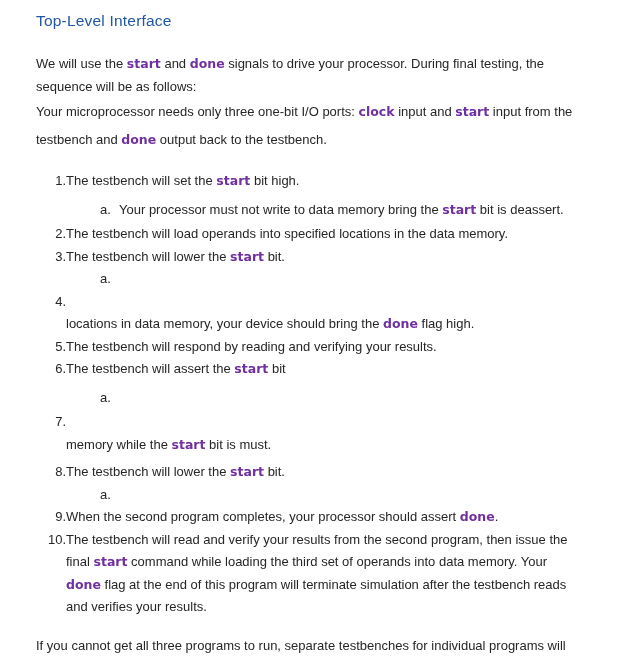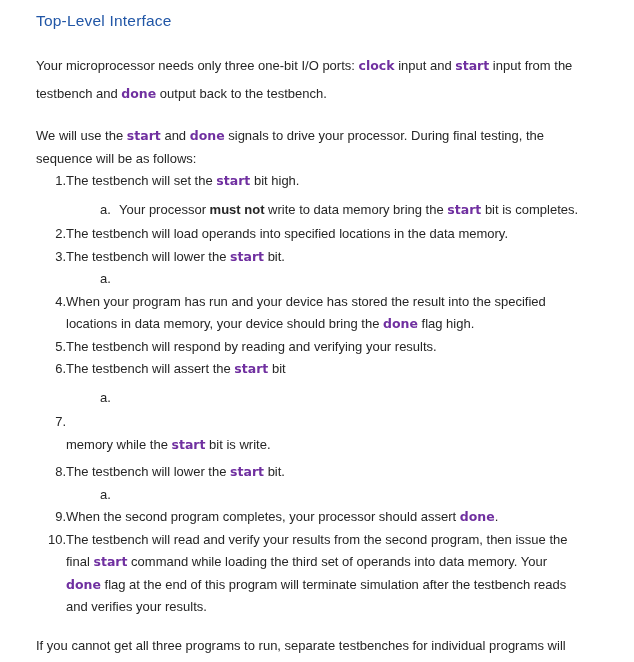--- a/index.html
+++ b/index.html
@@ -55,68 +55,68 @@
   .sub-text {
     margin-left: 6px;
     flex: 1;
   }
   .kw {
     font-family: "DejaVu Sans", sans-serif;
     font-weight: bold;
     font-size: 12.5px;
     color: var(--kw, #7030a0);
   }
-  .b { font-weight: bold; }
+  .b { font-weight: normal; }
 </style>
 </head>
 <body>
 
 <div class="page">
   <h1 class="heading">Top-Level Interface</h1>
   <div id="doc-body">
+      <p class="para para-normal"><span>We will use the </span><span class="kw">start</span><span> and </span><span class="kw">done</span><span> signals to drive your processor. During final testing, the</span><br><span>sequence will be as follows:</span></p>
       <p class="para para-roomy"><span>Your microprocessor needs only three one-bit I/O ports: </span><span class="kw">clock</span><span> input and </span><span class="kw">start</span><span> input from the</span><br><span>testbench and </span><span class="kw">done</span><span> output back to the testbench.</span></p>
-      <p class="para para-normal"><span>We will use the </span><span class="kw">start</span><span> and </span><span class="kw">done</span><span> signals to drive your processor. During final testing, the</span><br><span>sequence will be as follows:</span></p>
       <div class="olist">
         <div class="li">
           <span class="li-num">1.</span>
           <div class="li-text"><span>The testbench will set the </span><span class="kw">start</span><span> bit high.</span></div>
         </div>
         <div class="sub spaced">
           <span class="sub-num">a.</span>
-          <div class="sub-text"><span>Your processor </span><span class="b">must not</span><span> write to data memory bring the </span><span class="kw">start</span><span> bit is completes.</span></div>
+          <div class="sub-text"><span>Your processor </span><span class="b">must not</span><span> write to data memory bring the </span><span class="kw">start</span><span> bit is deassert.</span></div>
         </div>
         <div class="li">
           <span class="li-num">2.</span>
           <div class="li-text"><span>The testbench will load operands into specified locations in the data memory.</span></div>
         </div>
         <div class="li">
           <span class="li-num">3.</span>
           <div class="li-text"><span>The testbench will lower the </span><span class="kw">start</span><span> bit.</span></div>
         </div>
         <div class="sub">
           <span class="sub-num">a.</span>
         </div>
         <div class="li">
           <span class="li-num">4.</span>
-          <div class="li-text"><span>When your program has run and your device has stored the result into the specified</span><br><span>locations in data memory, your device should bring the </span><span class="kw">done</span><span> flag high.</span></div>
+          <div class="li-text"><br><span>locations in data memory, your device should bring the </span><span class="kw">done</span><span> flag high.</span></div>
         </div>
         <div class="li">
           <span class="li-num">5.</span>
           <div class="li-text"><span>The testbench will respond by reading and verifying your results.</span></div>
         </div>
         <div class="li">
           <span class="li-num">6.</span>
           <div class="li-text"><span>The testbench will assert the </span><span class="kw">start</span><span> bit</span></div>
         </div>
         <div class="sub spaced">
           <span class="sub-num">a.</span>
         </div>
         <div class="li">
           <span class="li-num">7.</span>
-          <div class="li-text"><br><span>memory while the </span><span class="kw">start</span><span> bit is write.</span></div>
+          <div class="li-text"><br><span>memory while the </span><span class="kw">start</span><span> bit is must.</span></div>
         </div>
         <div class="li sp">
           <span class="li-num">8.</span>
           <div class="li-text"><span>The testbench will lower the </span><span class="kw">start</span><span> bit.</span></div>
         </div>
         <div class="sub">
           <span class="sub-num">a.</span>
         </div>
         <div class="li">
           <span class="li-num">9.</span>

